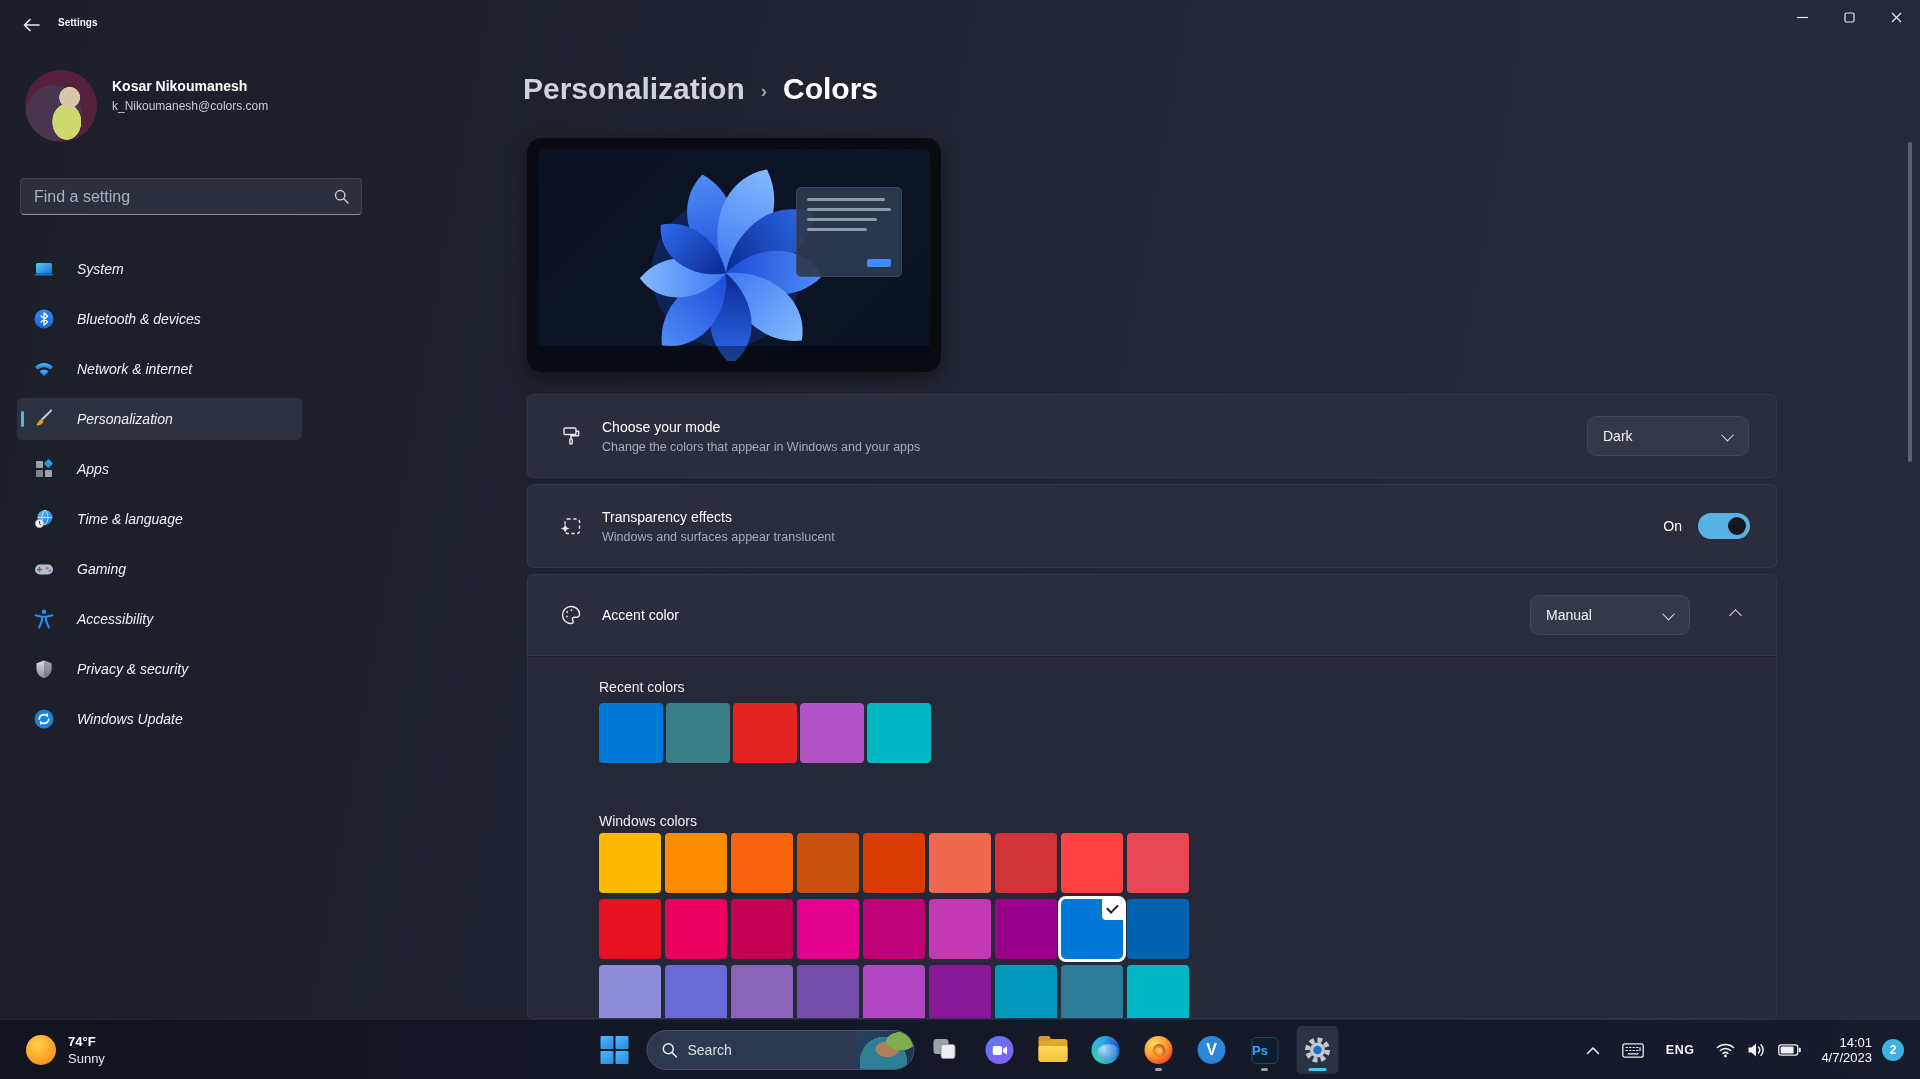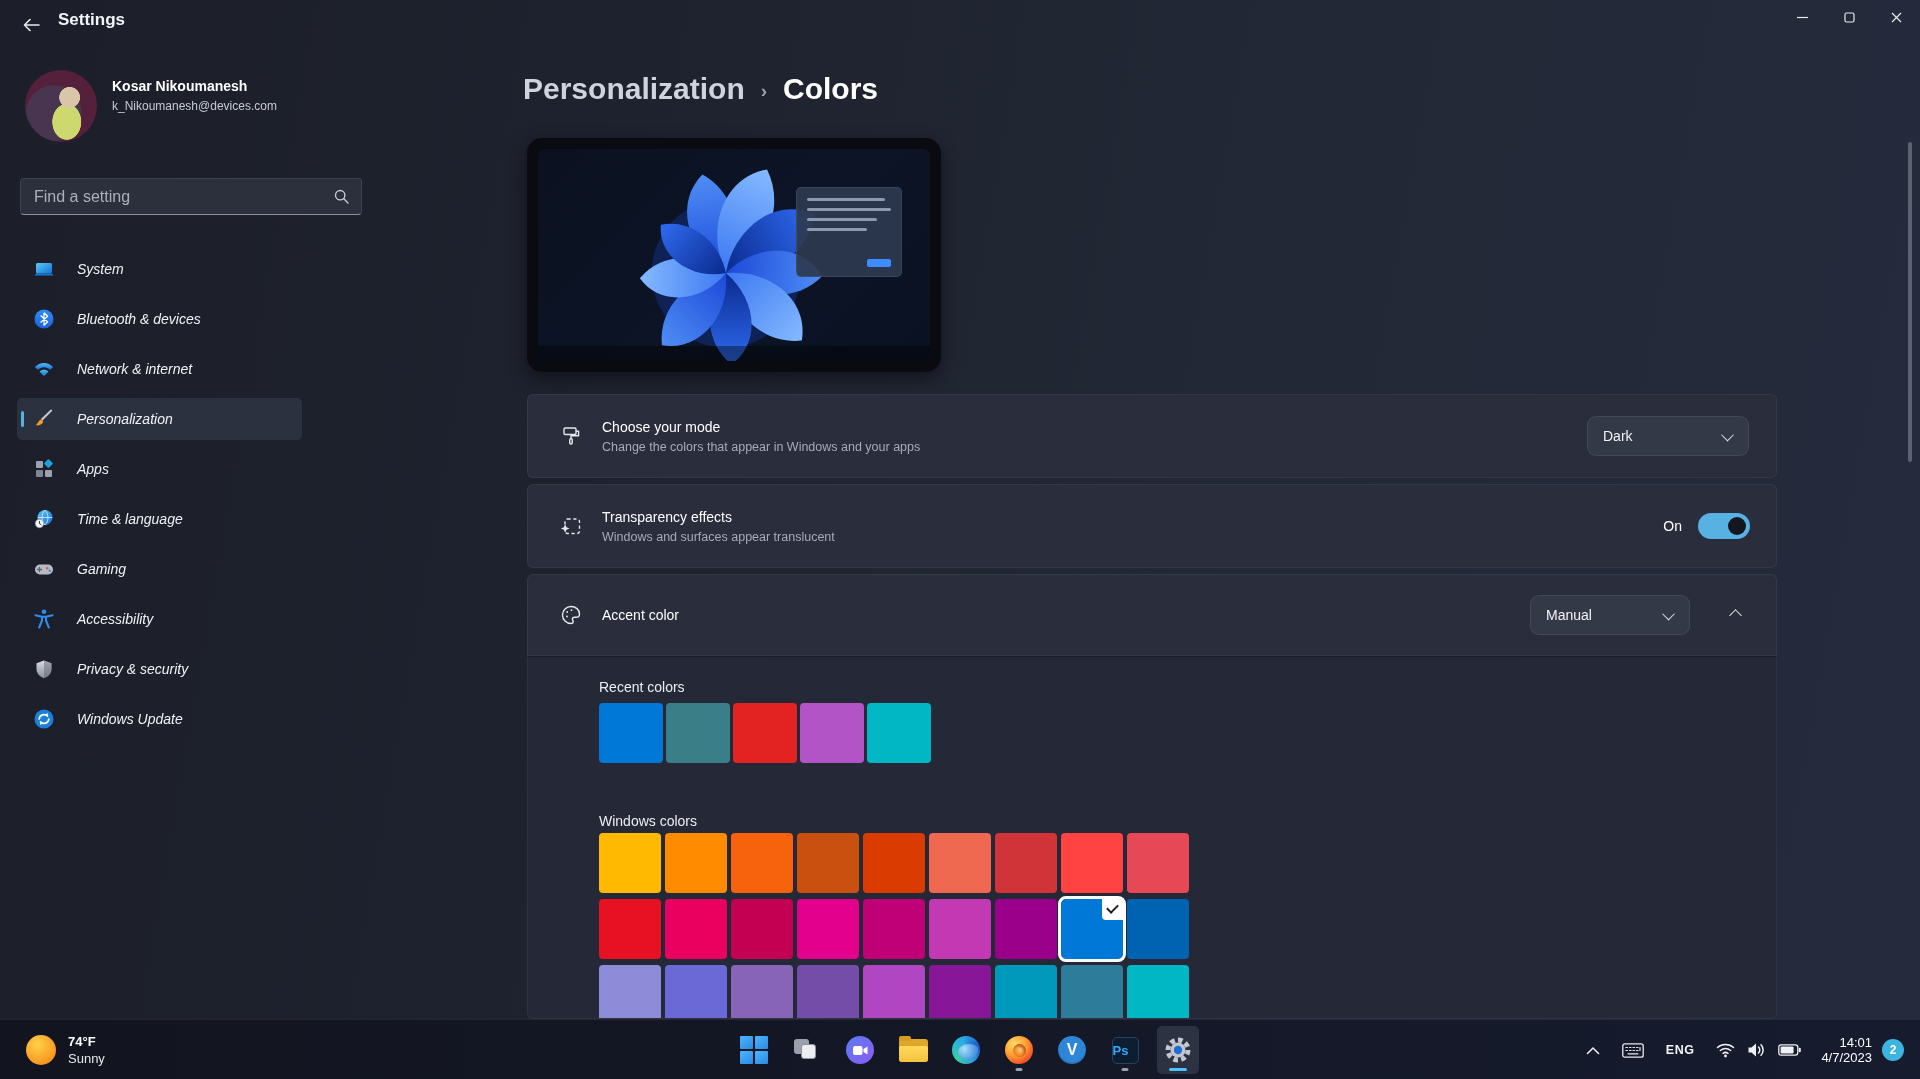--- a/index.html
+++ b/index.html
@@ -4,21 +4,21 @@
 <style>
   * { margin:0; padding:0; box-sizing:border-box; }
   html,body { width:1920px; height:1079px; overflow:hidden; }
   body { font-family:"Liberation Sans","DejaVu Sans",sans-serif; color:#f0f1f4; }
   .screen { position:relative; width:1920px; height:1079px;
     background:linear-gradient(100deg,#1c1f29 0%,#1e222e 30%,#232836 62%,#252b3d 100%); }
 
   
   .titlebar { position:absolute; top:0; left:0; right:0; height:48px; }
   .back-btn { position:absolute; left:16px; top:13px; width:30px; height:24px; display:flex; align-items:center; justify-content:center; cursor:pointer; }
-  .win-title { position:absolute; left:58px; top:10px; font-size:17px; font-weight:700; color:#f2f3f6; }
+  .win-title { position:absolute; left:58px; top:17px; font-size:10px; font-weight:700; color:#f2f3f6; }
   .win-controls { position:absolute; right:0; top:0; display:flex; }
   .win-ctl { width:47px; height:34px; display:flex; align-items:center; justify-content:center; }
 
   
   .sidebar { position:absolute; left:0; top:48px; width:420px; bottom:60px; }
   .avatar { position:absolute; left:25px; top:22px; width:72px; height:72px; border-radius:50%;
     background:
       radial-gradient(circle at 62% 38%, #d9c6a8 0 16%, transparent 17%),
       radial-gradient(ellipse at 58% 72%, #cdd86e 0 24%, transparent 25%),
       radial-gradient(ellipse at 40% 60%, #4a3550 0 45%, transparent 46%),
@@ -172,21 +172,21 @@
             <path d="M1 1 L10 10 M10 1 L1 10" stroke="#e8eaee" stroke-width="1.2"></path>
           </svg>
       </div>
     </div>
   </div>
 
   <aside class="sidebar">
     <div class="avatar"></div>
     <div class="profile-text">
       <div class="profile-name">Kosar Nikoumanesh</div>
-      <div class="profile-email">k_Nikoumanesh@devices.com</div>
+      <div class="profile-email">k_Nikoumanesh@colors.com</div>
     </div>
 
     <div class="searchbox">
       <input type="text" placeholder="Find a setting" style="">
       <svg class="mag" width="15" height="15" viewBox="0 0 15 15">
         <circle cx="6.2" cy="6.2" r="4.7" stroke="#c9cdd6" stroke-width="1.4" fill="none"></circle>
         <path d="M9.8 9.8 L14 14" stroke="#c9cdd6" stroke-width="1.4" stroke-linecap="round"></path>
       </svg>
     </div>
 
@@ -510,20 +510,28 @@
 
     <div class="tb-center">
       <div class="tb-btn">
         <div class="start-grid">
             <div></div>
             <div></div>
             <div></div>
             <div></div>
           </div>
       </div>
+      <div class="search-pill">
+        <svg style="margin-left:14px;" width="16" height="16" viewBox="0 0 16 16">
+          <circle cx="6.8" cy="6.8" r="5" stroke="#e8eaef" stroke-width="1.5" fill="none"></circle>
+          <path d="M10.6 10.6 L15 15" stroke="#e8eaef" stroke-width="1.5" stroke-linecap="round"></path>
+        </svg>
+        <span class="slabel">Search</span>
+        <div class="pill-img"></div>
+      </div>
       <div class="tb-btn">
         <span>
             <span class="tv-back"></span>
             <span class="tv-front"></span>
           </span>
       </div>
       <div class="tb-btn">
         <div class="chat-icon">
           <svg width="15" height="11" viewBox="0 0 15 11">
               <rect x="0" y="1" width="9.5" height="9" rx="2" fill="#fff"></rect>

